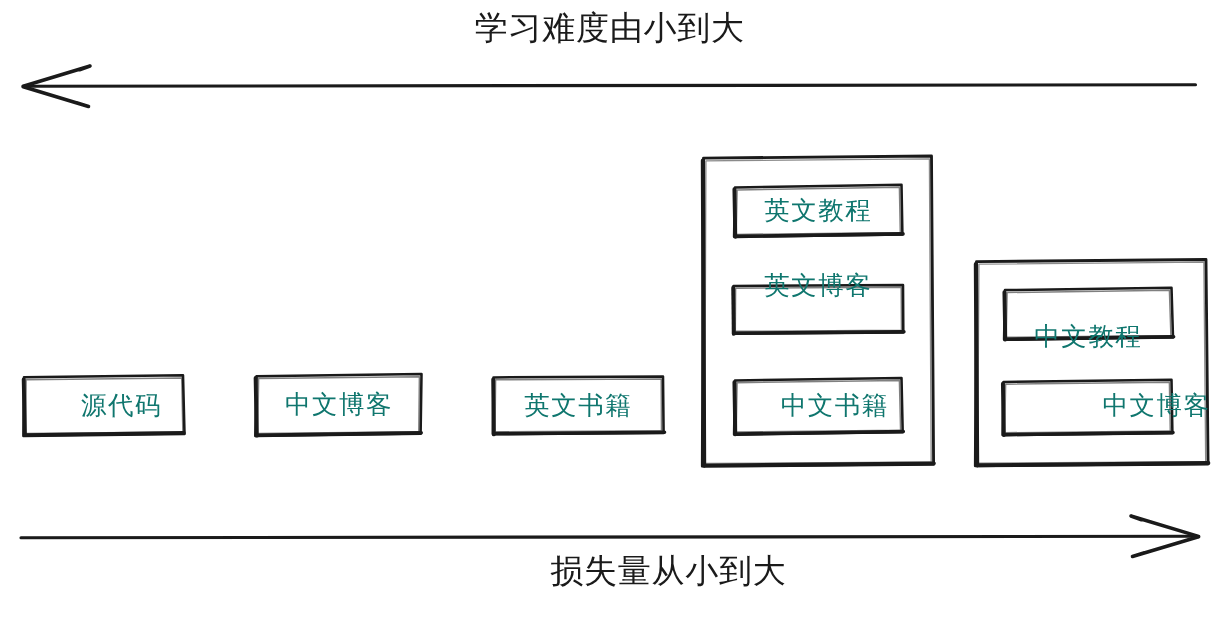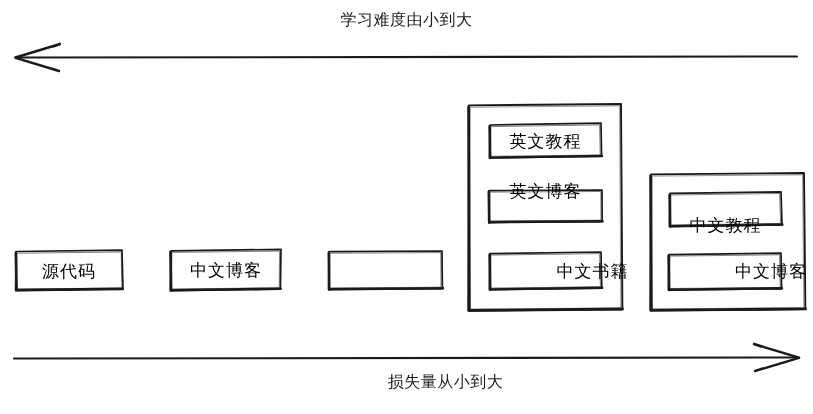--- a/index.html
+++ b/index.html
@@ -5,34 +5,34 @@
   html,body{margin:0;padding:0;background:#ffffff;}
   body{
     width:813px;height:414px;position:relative;overflow:hidden;
     font-family:"DejaVu Sans","Liberation Sans",sans-serif;
     color:#111111;
   }
   #stage{position:absolute;left:0;top:0;width:813px;height:414px;}
 
   
   .axis-label{
-    position:absolute;font-size:16px;line-height:20px;
+    position:absolute;font-size:22px;line-height:20px;
     letter-spacing:.5px;color:#1a1a1a;white-space:nowrap;
   }
   #top-axis-label{left:0;top:10px;width:813px;text-align:center;}
   #bottom-axis-label{left:0;top:372px;width:813px;text-align:center;padding-left:39px;}
 
   
   svg.sketch{position:absolute;left:0;top:0;width:813px;height:414px;overflow:visible;}
   svg.sketch *{vector-effect:non-scaling-stroke;}
 
   
   .node-text{
     position:absolute;font-size:17px;line-height:18px;
-    color:#000000;white-space:nowrap;text-align:center;
+    color:#0f766e;white-space:nowrap;text-align:center;
     letter-spacing:1px;
   }
 
   
   .hit{position:absolute;background:transparent;}
 </style>
 </head>
 <body>
 
 <div id="stage">
@@ -122,30 +122,31 @@
       <g>
         <path d="M669,254.6 L781,253.2 L781.6,288.8 L668.4,290.0 Z" stroke-width="1.7"></path>
         <path d="M670.4,256.1 L779.6,254.8 L780.2,287.4 L669.8,288.5 Z" stroke-width="1.0" opacity=".55"></path>
         <path d="M668.6,255.8 L669.2,290.0" stroke-width="2.6"></path>
         <path d="M669.4,289.8 L782.0,288.3" stroke-width="2.4"></path>
       </g>
 
     </g>
   </svg>
 
-  <div class="node-text hit" style="left:16px;top:262px;width:106px;">源代码</div>
+  <div class="node-text hit" style="left:28px;top:262px;width:106px;">源代码</div>
 
   <div class="node-text hit" style="left:171px;top:261px;width:110px;">中文博客</div>
 
+  <div class="node-text hit" style="left:329px;top:262px;width:113px;">英文书籍</div>
 
   <div class="node-text hit" style="left:490px;top:132px;width:111px;">英文教程</div>
 
   <div class="node-text hit" style="left:489px;top:182px;width:113px;">英文博客</div>
 
-  <div class="node-text hit" style="left:501px;top:262px;width:133px;padding-left:25px;">中文书籍</div>
+  <div class="node-text hit" style="left:490px;top:262px;width:133px;">中文书籍</div>
 
   <div class="node-text hit" style="left:670px;top:200px;width:111px;margin-top:16px;">中文教程</div>
 
   <div class="node-text hit" style="left:669px;top:262px;width:112px;margin-left:46px;">中文博客</div>
 
   <div class="hit" style="left:468px;top:104px;width:155px;height:207px;z-index:-1;"></div>
   <div class="hit" style="left:650px;top:173px;width:156px;height:138px;z-index:-1;"></div>
 
 </div>
 

